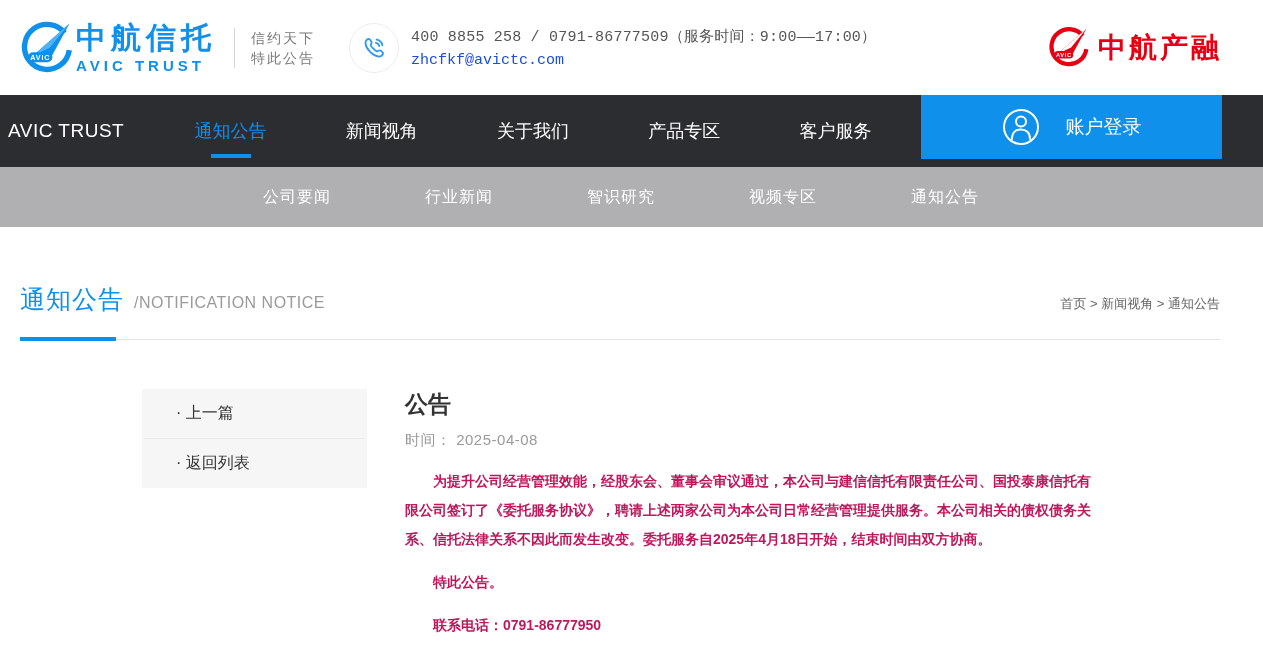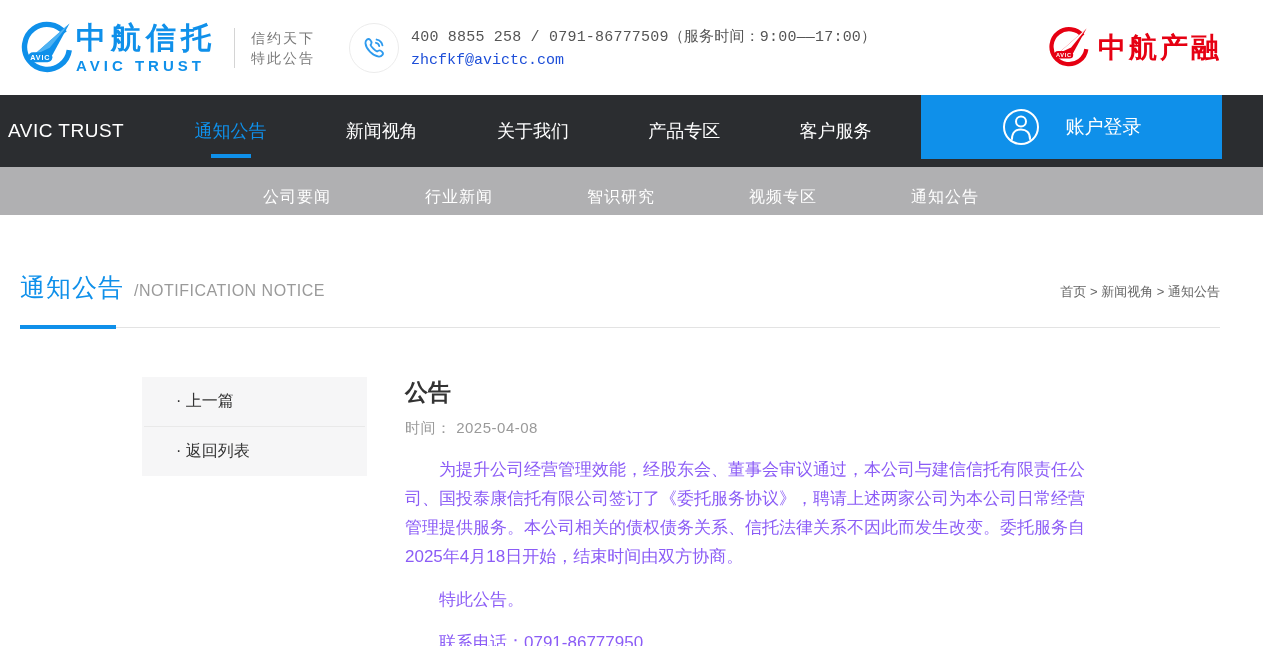--- a/index.html
+++ b/index.html
@@ -32,21 +32,21 @@
               position:relative; cursor:pointer; }
   .nav-item.active { color:#0f90ea; }
   .nav-item.active::after { content:""; position:absolute; left:50%; margin-left:-20px;
               bottom:9px; width:40px; height:4px; background:#0f90ea; }
   .login-block { position:absolute; left:921px; top:0; width:301px; height:64px; background:#0f90ea;
               display:flex; align-items:center; justify-content:center; color:#fff; font-size:19px;
               cursor:pointer; }
   .login-block .user-ic { margin-right:26px; display:flex; }
 
   
-  .sub-nav { height:48px; background:#b0b0b2; position:relative; }
+  .sub-nav { height:60px; background:#b0b0b2; position:relative; }
   .subnav-items { position:absolute; left:216px; top:0; width:810px; height:60px; display:flex; }
   .subnav-item { flex:1; text-align:center; line-height:60px; color:#fff; font-size:16px;
                  letter-spacing:1px; cursor:pointer; }
 
   
   .content { padding:0 43px 0 20px; }
   .page-head { display:flex; align-items:baseline; padding-top:56px; }
   .page-title { color:#0f90ea; font-size:25px; letter-spacing:1px; }
   .page-title-en { color:#9a9a9a; font-size:16px; margin-left:10px; letter-spacing:0.5px; }
   .breadcrumb { margin-left:auto; color:#666; font-size:13px; cursor:pointer; }
@@ -57,21 +57,21 @@
   .body-area { display:flex; align-items:flex-start; margin-top:48px; }
   .side-box { margin-left:122px; width:225px; background:#f6f6f7; flex:none; }
   .side-item { height:49px; display:flex; align-items:center; padding-left:34px;
                font-size:16px; color:#333; cursor:pointer; }
   .side-divider { height:1px; background:#e9e9e9; margin:0 2px; }
 
   .article { margin-left:38px; width:690px; }
   .article-title { font-size:23px; color:#333; font-weight:bold; }
   .article-date { margin-top:11px; color:#9a9a9a; font-size:15px; letter-spacing:0.5px; }
   .paras { margin-top:17px; }
-  .para { font-size:17px; line-height:29px; color:#8b5cf6; font-weight:400;
+  .para { font-size:14px; line-height:29px; color:#be185d; font-weight:700;
           text-indent:2em; margin-bottom:14px; }
 </style>
 </head>
 <body>
 
 <header class="top-bar">
   <div class="logo-group">
     <span>
       <svg width="54" height="54" viewBox="0 0 60 60">
         <circle cx="30" cy="31" r="25" fill="none" stroke="#0f90ea" stroke-width="6" stroke-dasharray="136 26" transform="rotate(8 30 31)"></circle>

